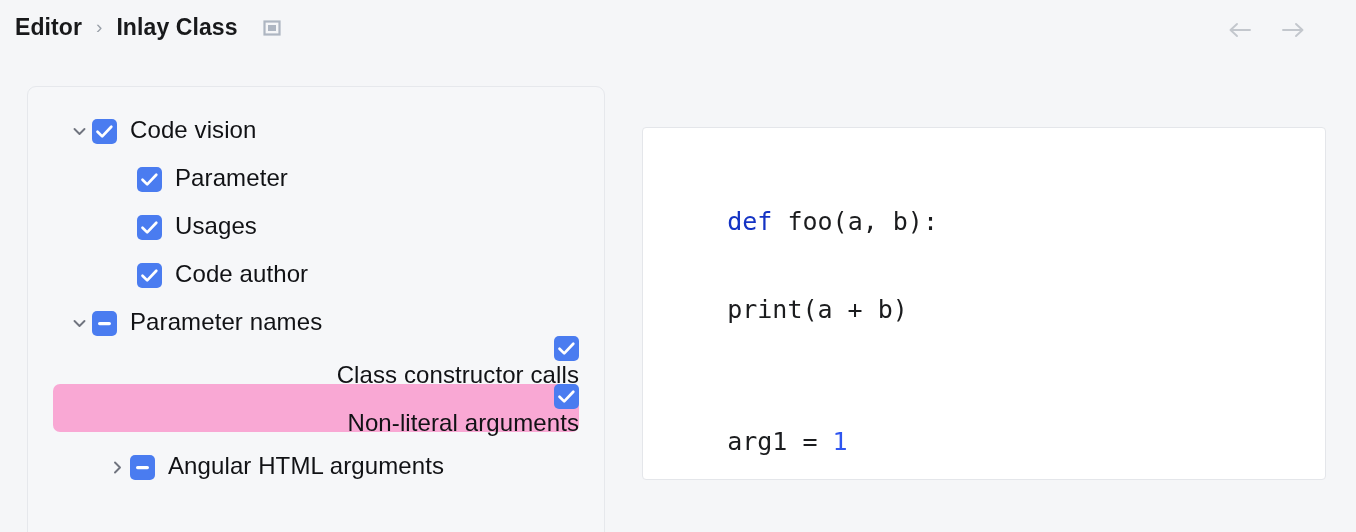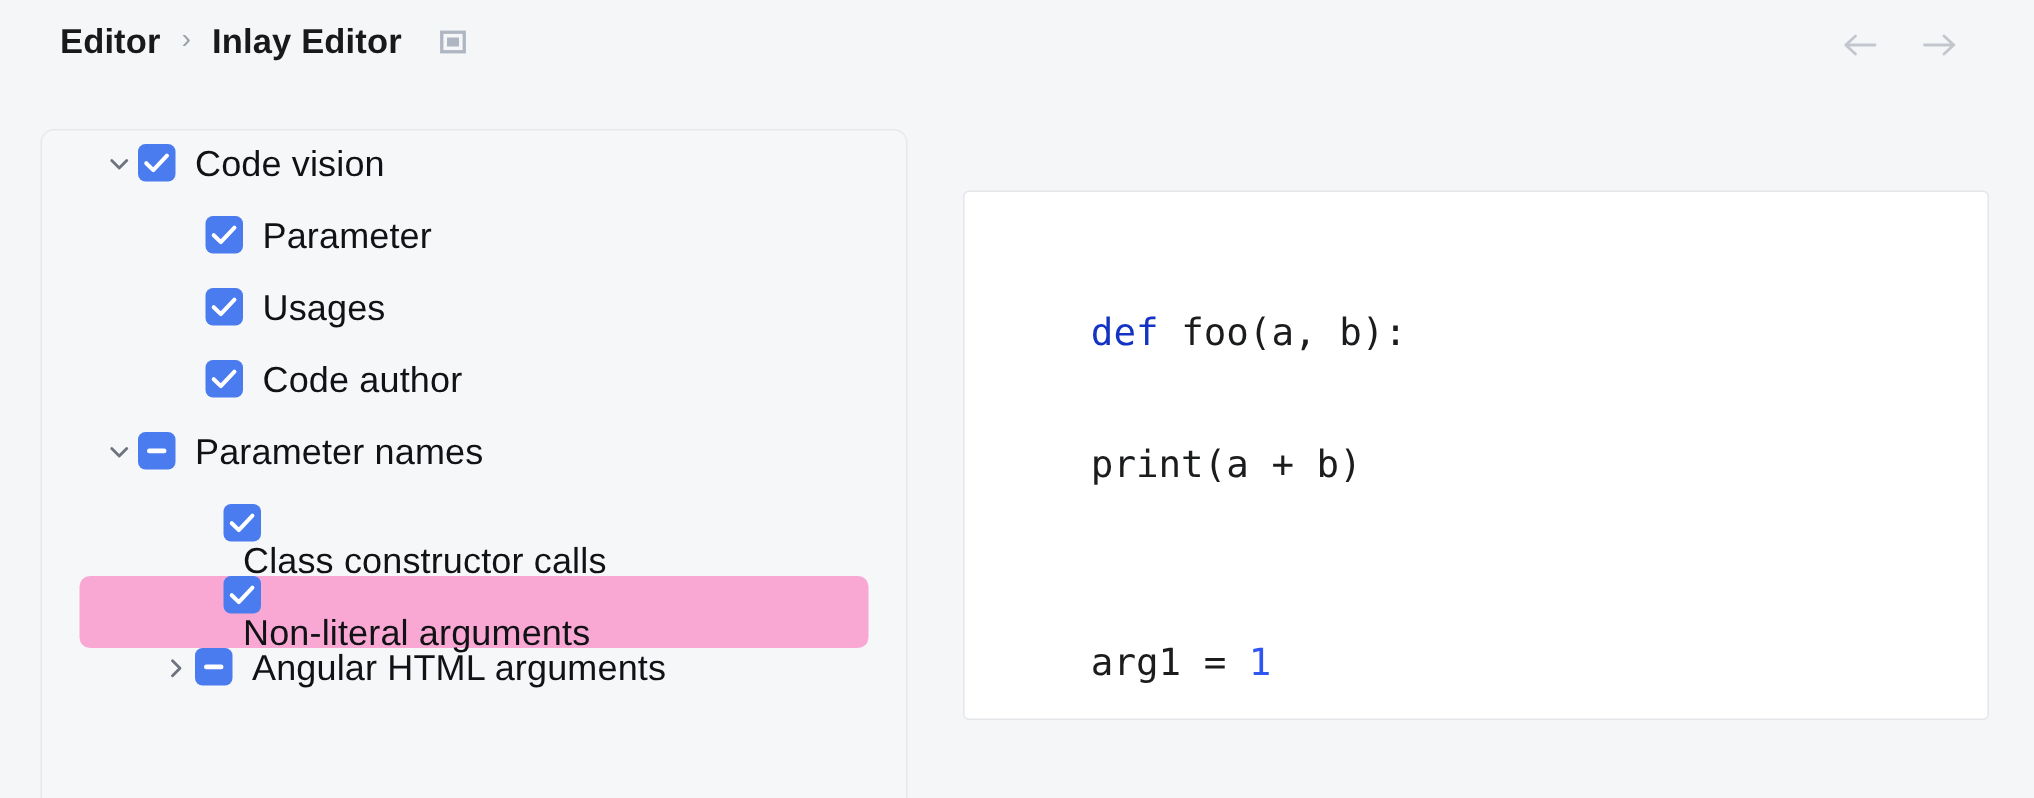--- a/index.html
+++ b/index.html
@@ -17,21 +17,21 @@
 
   
   .header {
     position: absolute;
     left: 0; top: 0;
     width: 1356px;
     height: 60px;
   }
   .breadcrumb {
     position: absolute;
-    left: 40px;
+    left: 15px;
     top: 14px;
     display: flex;
     align-items: center;
     gap: 14px;
   }
   .crumb {
     font-size: 23px;
     font-weight: bold;
     color: #18191b;
     letter-spacing: 0.1px;
@@ -81,21 +81,21 @@
     border: 1px solid #e6e8ec;
     border-radius: 9px;
     box-sizing: border-box;
     overflow: hidden;
     padding-top: 9px;
   }
   .tree-row {
     position: relative;
     height: 48px;
     display: flex;
-    align-items: flex-start;
+    align-items: flex-end;
     box-sizing: border-box;
     border-radius: 7px;
     margin: 0 25px 0 25px;
   }
   .tree-row.selected {
     background: #f9a8d4;
   }
   .twisty {
     width: 26px;
     min-width: 26px;
@@ -160,21 +160,21 @@
   .num { color: #2f56f0; }
   .spacer-line { height: 44px; }
 </style>
 </head>
 <body>
 
 <div class="header">
   <div class="breadcrumb">
     <span class="crumb">Editor</span>
     <span class="crumb-sep">›</span>
-    <span class="crumb">Inlay Editor</span>
+    <span class="crumb">Inlay Class</span>
     <span class="crumb-icon">
       <svg width="18" height="18" viewBox="0 0 18 18">
         <rect x="1.5" y="2.5" width="15" height="13" fill="none" stroke="#aeb6c2" stroke-width="2.2"></rect>
         <rect x="5" y="6" width="8" height="6" fill="#aeb6c2"></rect>
       </svg>
     </span>
   </div>
 
   <div class="nav-arrows">
     <span class="nav-arrow">

